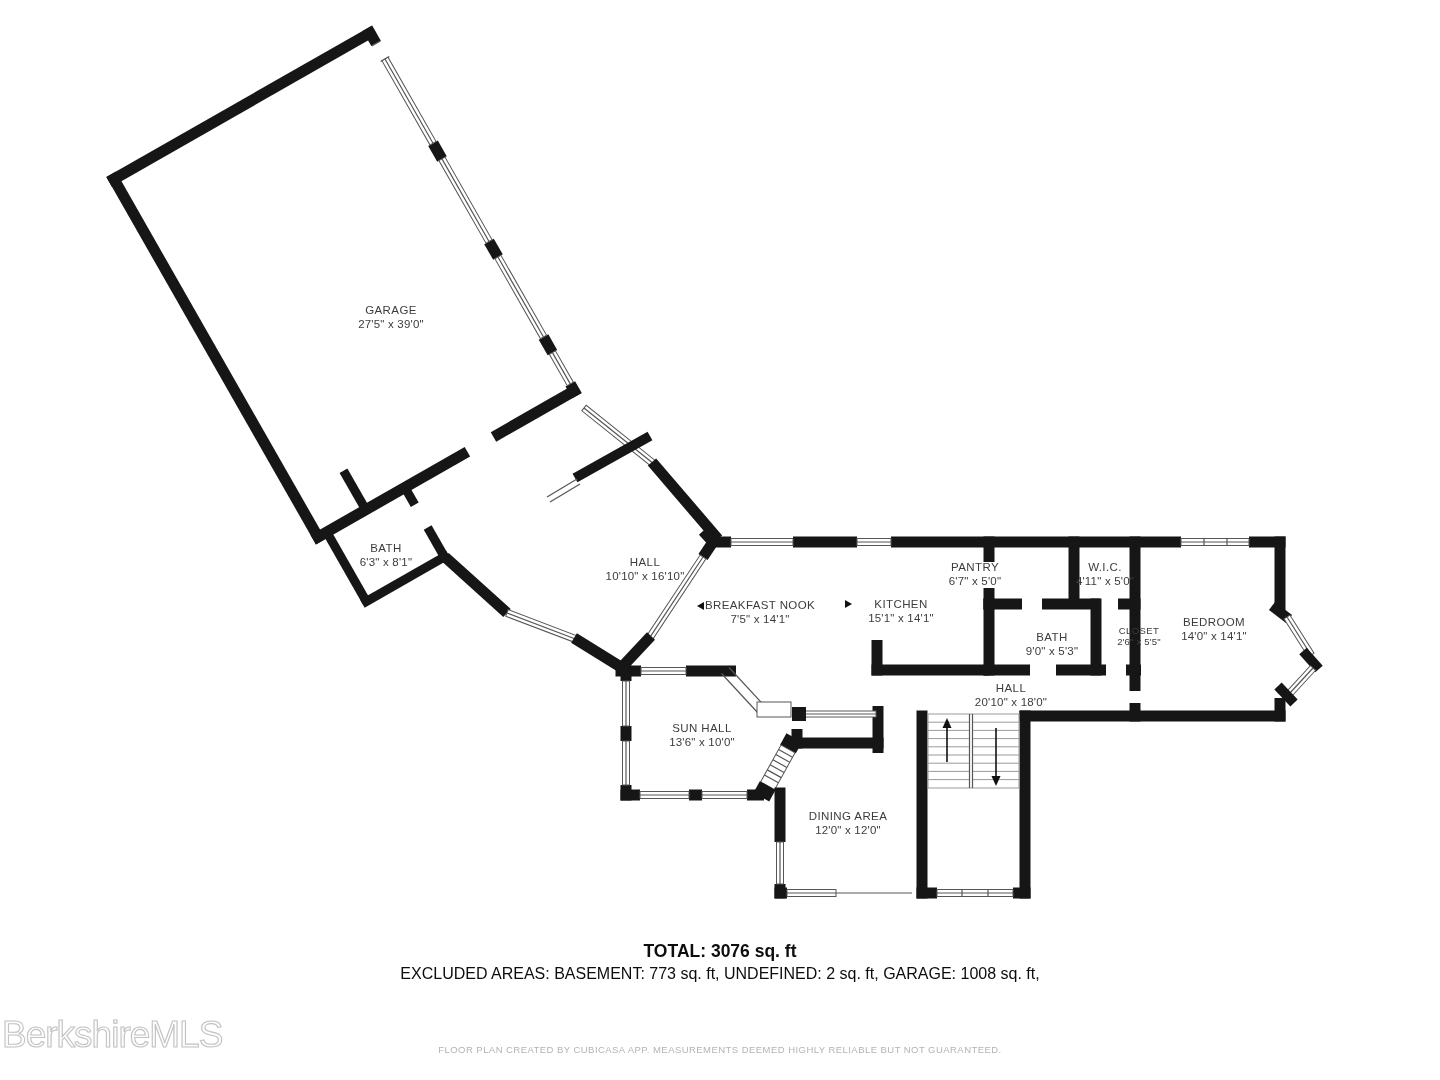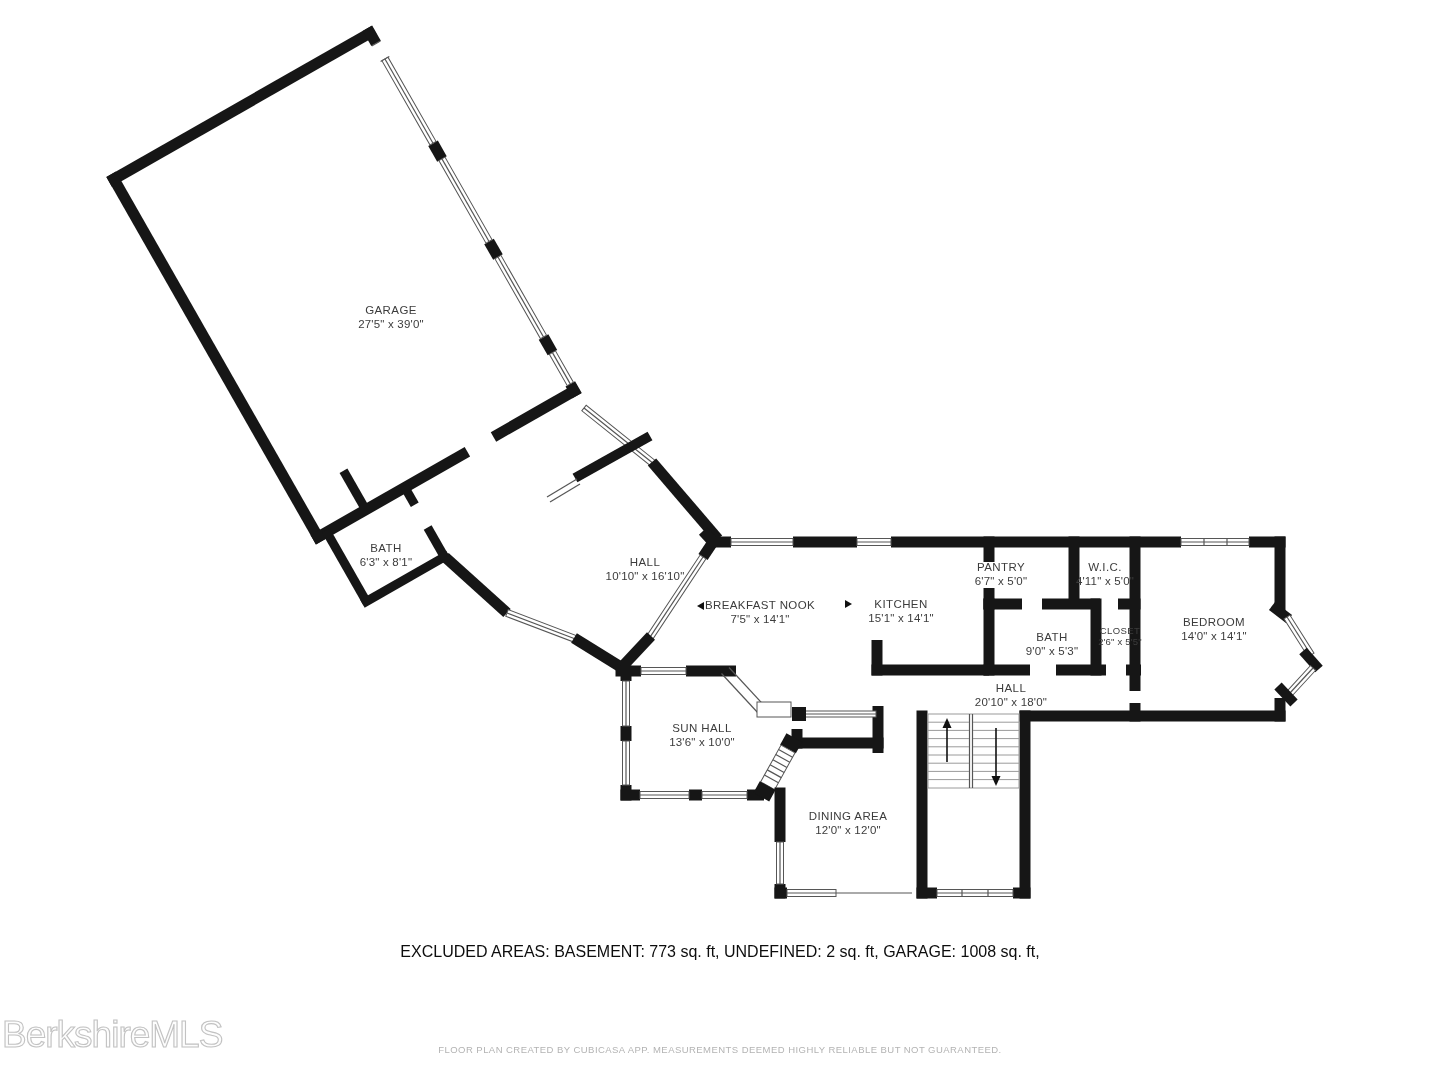--- a/index.html
+++ b/index.html
@@ -11,21 +11,21 @@
   .w10{stroke:#161616;stroke-width:10;stroke-linecap:butt;fill:none;}
   .blk{fill:#161616;stroke:none;}
   .win{fill:#ffffff;stroke:#565656;stroke-width:1;}
   .t{stroke:#565656;stroke-width:1.2;fill:none;}
   .tread{stroke:#9a9a9a;stroke-width:1;fill:none;}
   .arrow{stroke:#111;stroke-width:1.6;fill:none;}
   .ah{fill:#111;stroke:none;}
   .room-label{position:absolute;transform:translate(-50%,-50%);text-align:center;color:#3c3c3c;
     font-size:11.5px;line-height:14px;letter-spacing:.4px;white-space:nowrap;}
   .room-label .dims{letter-spacing:.2px;}
-  .room-label.small{font-size:9.5px;line-height:11px;}
+  .room-label.small{font-size:9.5px;line-height:11px;margin-left:19px;}
   #summary{position:absolute;left:0;top:941px;width:1440px;text-align:center;color:#0d0d0d;
     font-size:16px;line-height:21.5px;}
   #summary .total{font-size:17.5px;font-weight:bold;}
   #disclaimer{position:absolute;left:0;top:1044px;width:1440px;text-align:center;
     color:#b3b3b3;font-size:9.5px;letter-spacing:.45px;}
   #watermark{position:absolute;left:2px;top:1014px;font-size:37px;letter-spacing:-1px;
     color:#fdfdfd;-webkit-text-stroke:1.1px #c2c2c2;}
 </style>
 </head>
 <body>
@@ -259,21 +259,21 @@
       <div class="dims">10'10" x 16'10"</div>
   </div>
   <div class="room-label" style="left:760px;top:612px">
     <div>BREAKFAST NOOK</div>
       <div class="dims">7'5" x 14'1"</div>
   </div>
   <div class="room-label" style="left:901px;top:611px">
     <div>KITCHEN</div>
       <div class="dims">15'1" x 14'1"</div>
   </div>
-  <div class="room-label" style="left:1001px;top:574px">
+  <div class="room-label" style="left:975px;top:574px">
     <div>PANTRY</div>
       <div class="dims">6'7" x 5'0"</div>
   </div>
   <div class="room-label" style="left:1105px;top:574px">
     <div>W.I.C.</div>
       <div class="dims">4'11" x 5'0"</div>
   </div>
   <div class="room-label" style="left:1052px;top:644px">
     <div>BATH</div>
       <div class="dims">9'0" x 5'3"</div>
@@ -293,18 +293,19 @@
   <div class="room-label" style="left:702px;top:735px">
     <div>SUN HALL</div>
       <div class="dims">13'6" x 10'0"</div>
   </div>
   <div class="room-label" style="left:848px;top:823px">
     <div>DINING AREA</div>
       <div class="dims">12'0" x 12'0"</div>
   </div>
 
   <div id="summary">
+    <div class="total">TOTAL: 3076 sq. ft</div>
     <div>EXCLUDED AREAS: BASEMENT: 773 sq. ft, UNDEFINED: 2 sq. ft, GARAGE: 1008 sq. ft,</div>
   </div>
 
   <div id="disclaimer">FLOOR PLAN CREATED BY CUBICASA APP. MEASUREMENTS DEEMED HIGHLY RELIABLE BUT NOT GUARANTEED.</div>
   <div id="watermark">BerkshireMLS</div>
 </div>
 
 </body></html>

